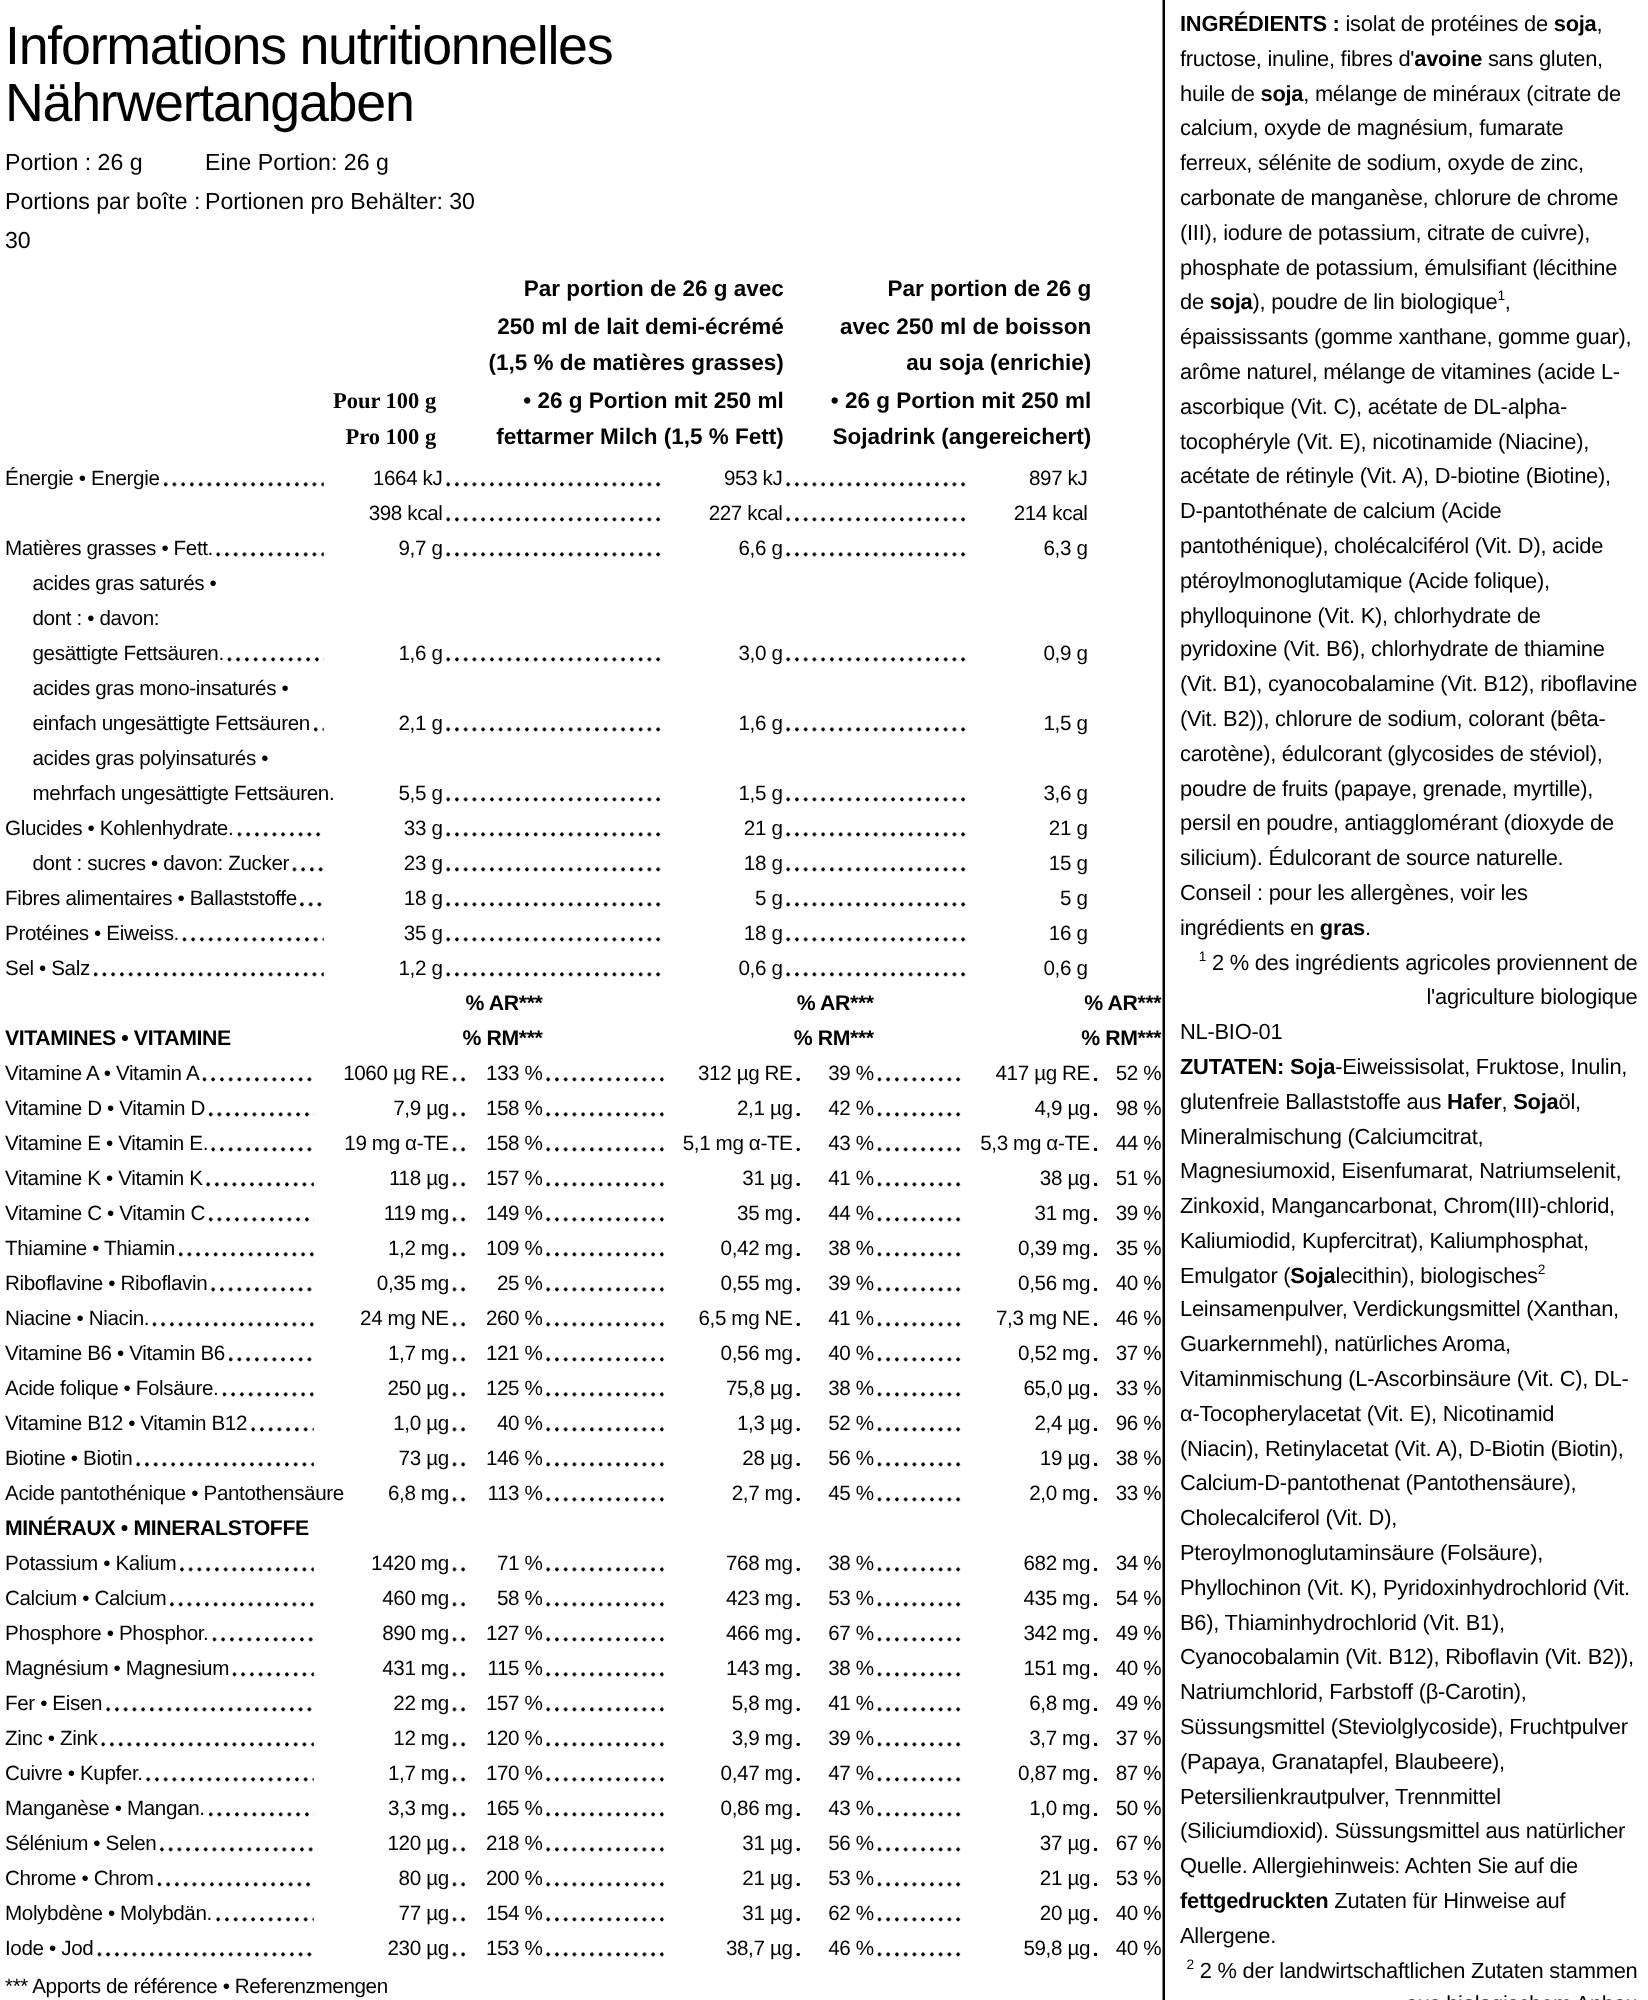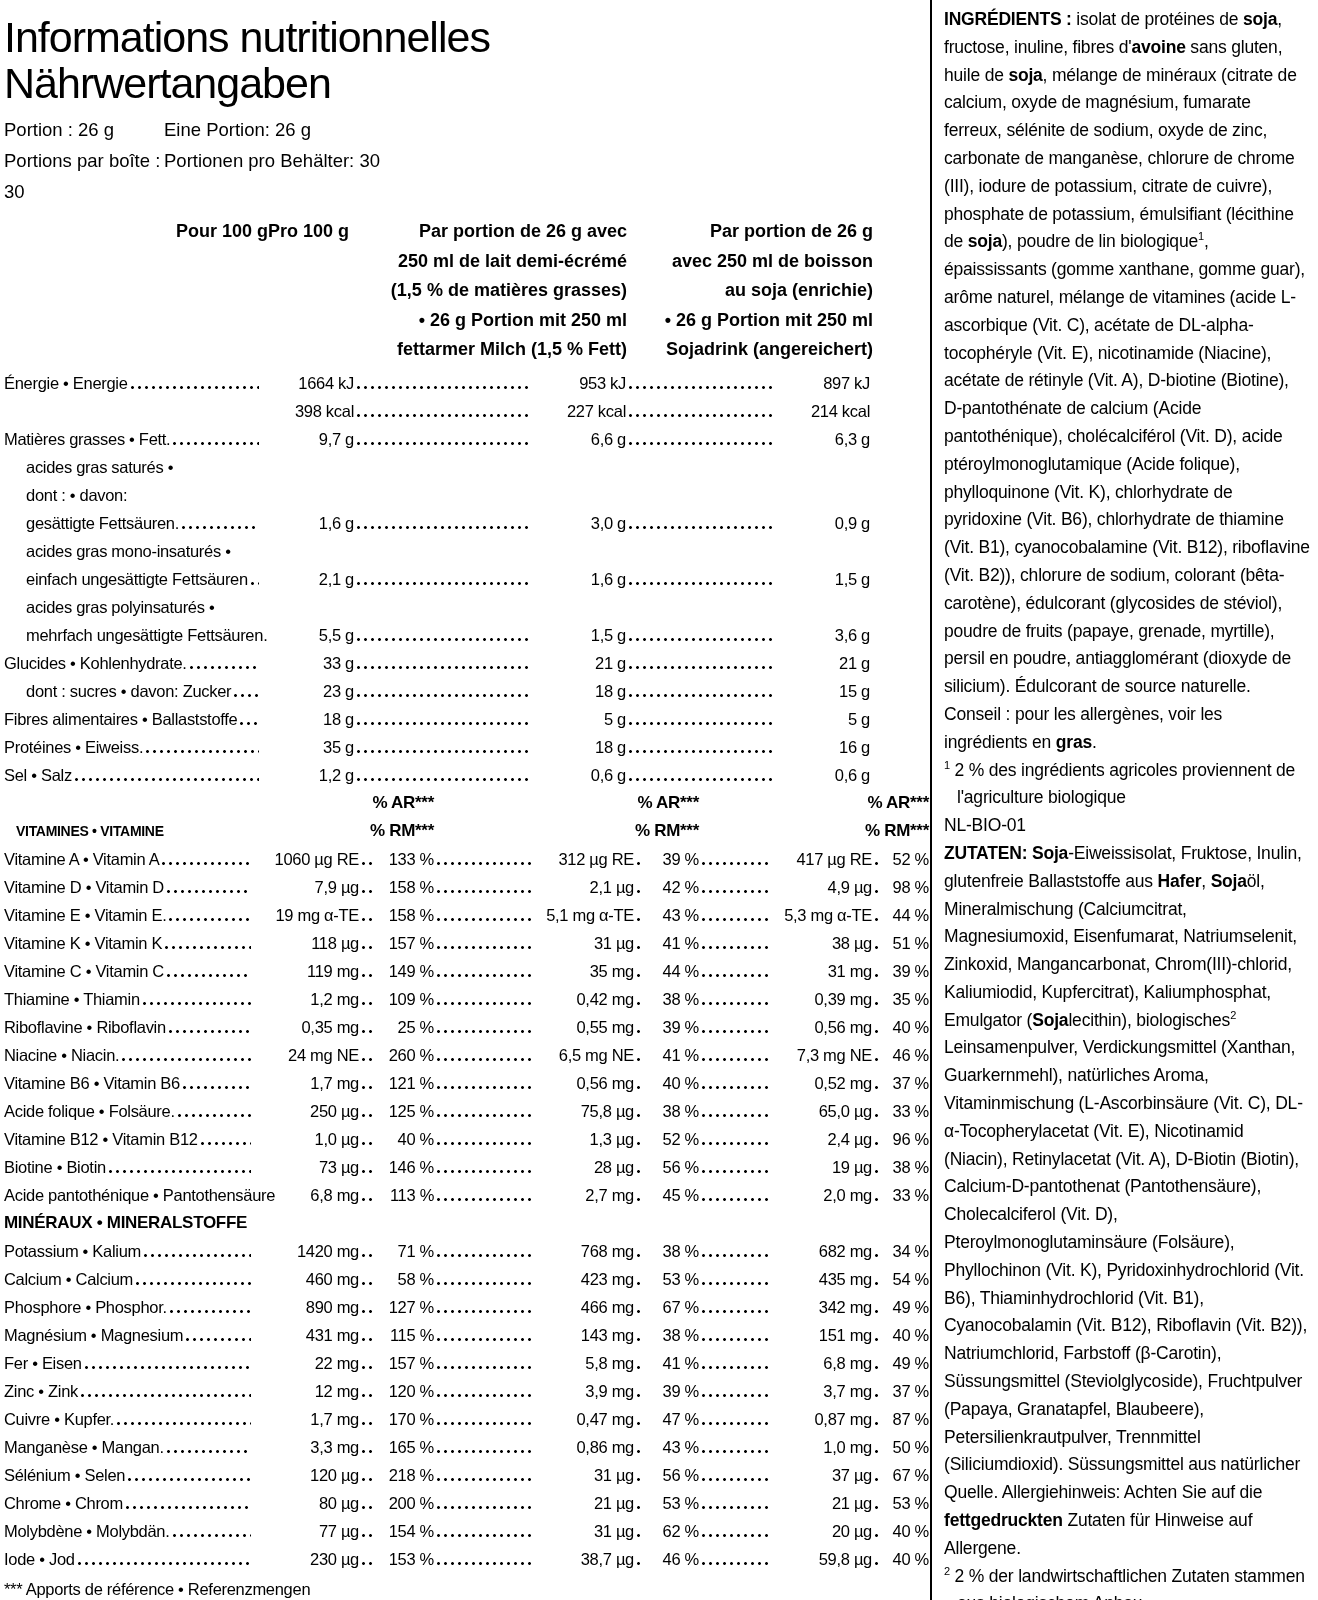--- a/index.html
+++ b/index.html
@@ -4,45 +4,45 @@
 <style>
   html,body{margin:0;padding:0;background:#fff;color:#000;}
   body{width:1318px;height:1600px;position:relative;overflow:hidden;
        font-family:"Liberation Sans",sans-serif;-webkit-font-smoothing:antialiased;}
   .left{position:absolute;left:4px;top:0;width:925px;}
   .divider{position:absolute;left:930px;top:0;width:2px;height:1600px;background:#000;}
   .rp{position:absolute;left:944px;top:6px;width:366px;font-size:17.5px;line-height:27.8px;letter-spacing:-0.2px;}
   .rp p{margin:0;}
   .b{font-weight:bold;}
   sup{font-size:11px;line-height:0;vertical-align:super;}
-  .note{padding-left:13px;text-indent:-13px;}
+  .note{padding-left:13px;text-indent:-13px;text-align:right;}
 
   h1{margin:14px 0 0 0;font-size:43px;line-height:46px;font-weight:normal;letter-spacing:-1px;}
   .portion-block{margin-top:8px;font-size:18.5px;line-height:31px;display:grid;grid-template-columns:160px auto;}
   .colheads{margin-top:10px;display:grid;grid-template-columns:345px 278px 246px 56px;font-weight:bold;font-size:18px;line-height:29.5px;}
   .colheads .ch{text-align:right;white-space:nowrap;}
-  .colheads .c1{display:flex;flex-direction:row;justify-content:flex-end;}
+  .colheads .c1{display:flex;flex-direction:column;justify-content:flex-end;font-family:Liberation Serif, serif;}
 
   .tbl{margin-top:4px;font-size:16.5px;letter-spacing:-0.3px;}
   .mrow{display:grid;grid-template-columns:258px 92px 180px 92px 152px 92px 59px;height:28px;line-height:28px;}
   .vrow{display:grid;grid-template-columns:250px 105px 18px 57px 100px 100px 12px 53px 73px 100px 10px 47px;height:28px;line-height:28px;}
   .cell-label{display:flex;min-width:0;}
   .lab{white-space:nowrap;}
   .indent .lab{padding-left:22px;}
   .val{text-align:right;white-space:nowrap;}
   .leader{align-self:end;height:3px;margin:0 3px 8px 3px;
           background-image:radial-gradient(circle at 1.5px 1.5px,#000 1.2px,transparent 1.6px);
           background-size:7px 3px;background-repeat:repeat-x;}
   .dotfill{flex:1 1 auto;min-width:0;}
   .no-label .dotfill{visibility:hidden;}
   .no-vals .leader{visibility:hidden;}
 
   .arline{display:grid;grid-template-columns:430px 265px 230px;height:28px;line-height:28px;font-weight:bold;font-size:17px;position:relative;}
   .arline .pc{text-align:right;white-space:nowrap;}
-  .sect-title{position:absolute;left:12px;bottom:0;font-weight:bold;font-size:14px;letter-spacing:-0.3px;white-space:nowrap;}
+  .sect-title{position:absolute;left:0;bottom:0;font-weight:bold;font-size:17px;letter-spacing:-0.3px;white-space:nowrap;}
   .sect-row{height:28px;line-height:28px;font-weight:bold;font-size:17px;letter-spacing:-0.3px;}
   .foot{font-size:16.5px;line-height:29px;letter-spacing:-0.3px;margin-top:2px;}
 </style>
 </head>
 <body>
 
 <div class="left">
   <h1><span>Informations nutritionnelles</span><br><span>Nährwertangaben</span></h1>
 
   <div class="portion-block">

